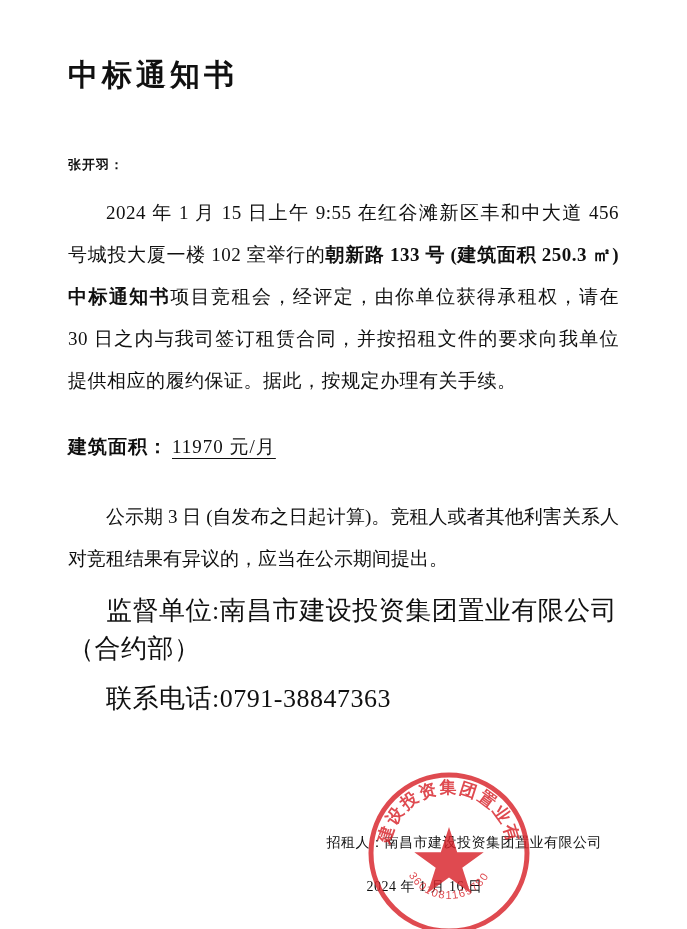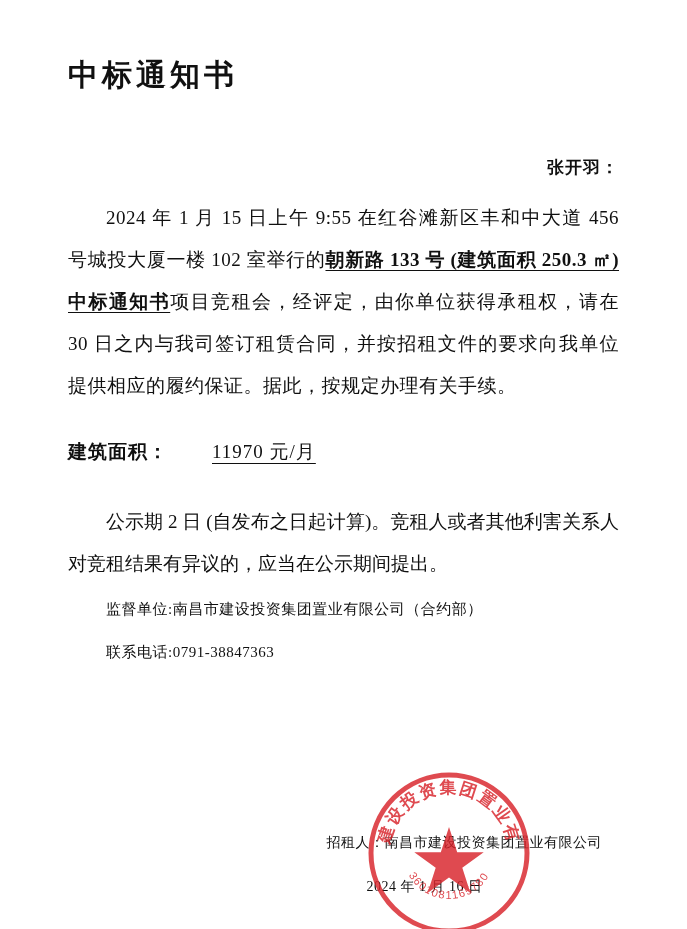--- a/index.html
+++ b/index.html
@@ -26,64 +26,61 @@
     text-align: left;
     font-size: 30px;
     font-weight: bold;
     letter-spacing: 4px;
     margin-top: 55px;
     margin-bottom: 0;
     font-family: "Liberation Serif", "DejaVu Serif", serif;
   }
   .salutation {
     margin-top: 60px;
-    font-size: 17px;
+    font-size: 13px;
     font-weight: bold;
     letter-spacing: 1px;
-    text-align: right;
   }
   .body-para {
     margin-top: 18px;
     font-size: 19px;
     line-height: 42px;
     text-align: justify;
     text-justify: inter-ideograph;
     text-indent: 38px;
     letter-spacing: 0.5px;
   }
   .u-bold {
     font-weight: bold;
-    text-decoration: underline;
     text-underline-offset: 4px;
   }
   .result-line {
     margin-top: 26px;
     font-size: 19px;
     font-weight: bold;
     letter-spacing: 1px;
     line-height: 38px;
   }
   .result-value {
     font-weight: normal;
     text-decoration: underline;
     text-underline-offset: 5px;
     padding: 0 4px;
-    margin-left: 40px;
   }
   .note-para {
     margin-top: 30px;
     font-size: 19px;
     line-height: 42px;
     text-indent: 38px;
     text-align: justify;
     text-justify: inter-ideograph;
   }
   .info-line {
-    margin-top: 5px;
-    font-size: 15px;
+    margin-top: 12px;
+    font-size: 26px;
     line-height: 38px;
     text-indent: 38px;
     letter-spacing: 0.5px;
   }
   .signature-block {
     position: absolute;
     right: 85px;
     bottom: 75px;
     text-align: left;
     font-size: 14px;
@@ -114,21 +111,21 @@
 <div class="page">
 
   <div class="doc-title">中标通知书</div>
 
   <div class="salutation">张开羽：</div>
 
   <div class="body-para"><span>2024 年 1 月 15 日上午 9:55 在红谷滩新区丰和中大道 456 号城投大厦一楼 102 室举行的</span><span class="u-bold">朝新路 133 号 (建筑面积 250.3 ㎡)</span><span class="u-bold">中标通知书</span><span>项目竞租会，经评定，由你单位获得承租权，请在 30 日之内与我司签订租赁合同，并按招租文件的要求向我单位提供相应的履约保证。据此，按规定办理有关手续。</span></div>
 
   <div class="result-line"><span>建筑面积：</span><span class="result-value">11970 元/月</span></div>
 
-  <div class="note-para">公示期 2 日 (自发布之日起计算)。竞租人或者其他利害关系人对竞租结果有异议的，应当在公示期间提出。</div>
+  <div class="note-para">公示期 3 日 (自发布之日起计算)。竞租人或者其他利害关系人对竞租结果有异议的，应当在公示期间提出。</div>
 
   <div class="info-line">监督单位:南昌市建设投资集团置业有限公司（合约部）</div>
 
   <div class="info-line">联系电话:0791-38847363</div>
 
   <div class="seal">
     <svg viewBox="0 0 168 168" width="168" height="168" xmlns="http://www.w3.org/2000/svg">
       <defs>
         <path id="arcTop" d="M 24,84 A 60,60 0 0 1 144,84"></path>
         <path id="arcBottom" d="M 38,84 A 46,46 0 0 0 130,84"></path>

